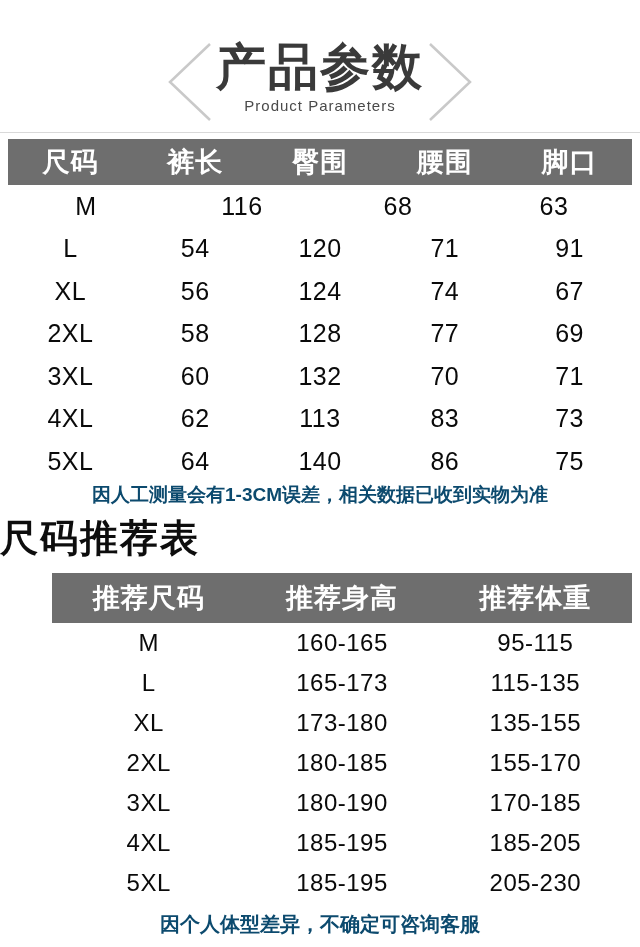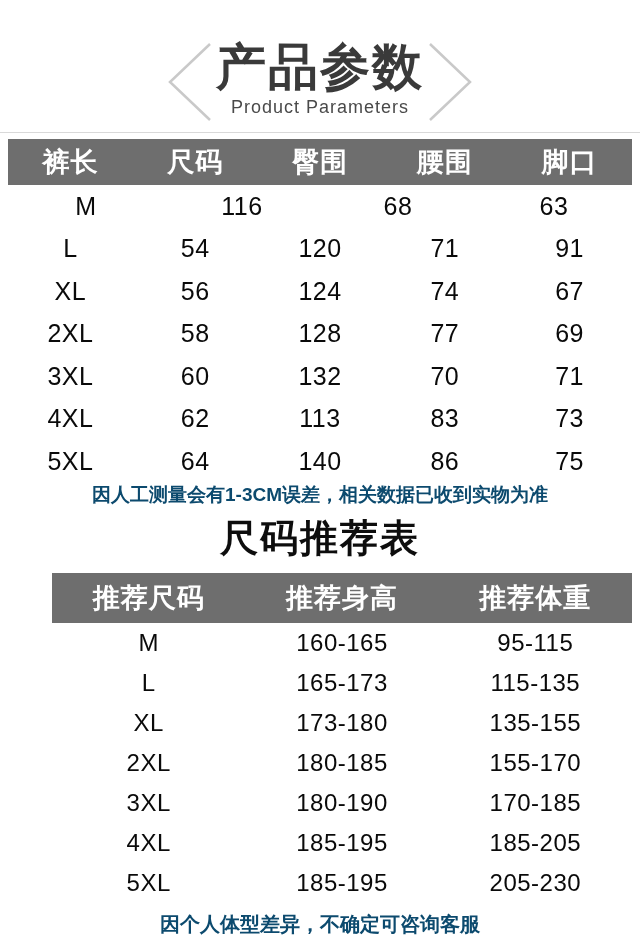--- a/index.html
+++ b/index.html
@@ -15,21 +15,21 @@
   .header {
     position:relative; height:133px;
     border-bottom:1px solid #d9d9d9;
   }
   .titles { text-align:center; padding-top:40px; }
   .cn-title {
     font-size:50px; font-weight:700; color:var(--title-text,#3a3a3a);
     letter-spacing:2px; line-height:1.1;
   }
   .en-title {
-    font-size:18px; color:var(--subtitle-text,#4a4a4a);
+    font-size:15px; color:var(--subtitle-text,#4a4a4a);
     letter-spacing:1px; margin-top:2px;
   }
   .chev { position:absolute; top:42px; width:46px; height:80px; }
   .chev-l { left:166px; }
   .chev-r { right:166px; }
 
   
   .thead {
     display:flex; align-items:center;
     margin:0 8px; background:var(--header-bar,#6e6e6e);
@@ -50,21 +50,21 @@
   }
   .t2 .td { font-size:24px; }
 
   
   .note {
     text-align:center; font-weight:700; color:#0c4a6e;
   }
   .note1 { font-size:19px; height:24px; line-height:24px; }
   .note2 { font-size:20px; margin-top:8px;text-align:center; }
   .sec-title {
-    text-align:center; font-size:38px; font-weight:600;
+    text-align:left; font-size:38px; font-weight:600;
     color:#0d0d0d; letter-spacing:2px;
     margin-top:6px; height:50px; line-height:50px;
   }
   .t2 { margin-top:10px;margin-left:44px; }
 </style>
 </head>
 <body>
 
 <div class="page">
 
@@ -80,22 +80,22 @@
     </div>
     <span class="chev chev-r">
       <svg width="46" height="80" viewBox="0 0 46 80">
         <polyline points="2,2 42,40 2,78" fill="none" stroke="#c9c9c9" stroke-width="2.5"></polyline>
       </svg>
     </span>
   </div>
 
   <div class="table t1">
     <div class="thead">
+        <div class="th">尺码</div>
         <div class="th">裤长</div>
-        <div class="th">尺码</div>
         <div class="th">臀围</div>
         <div class="th">腰围</div>
         <div class="th">脚口</div>
       </div>
     <div class="tbody">
         <div class="tr">
           <div class="td">M</div>
           <div class="td">116</div>
           <div class="td">68</div>
           <div class="td">63</div>

